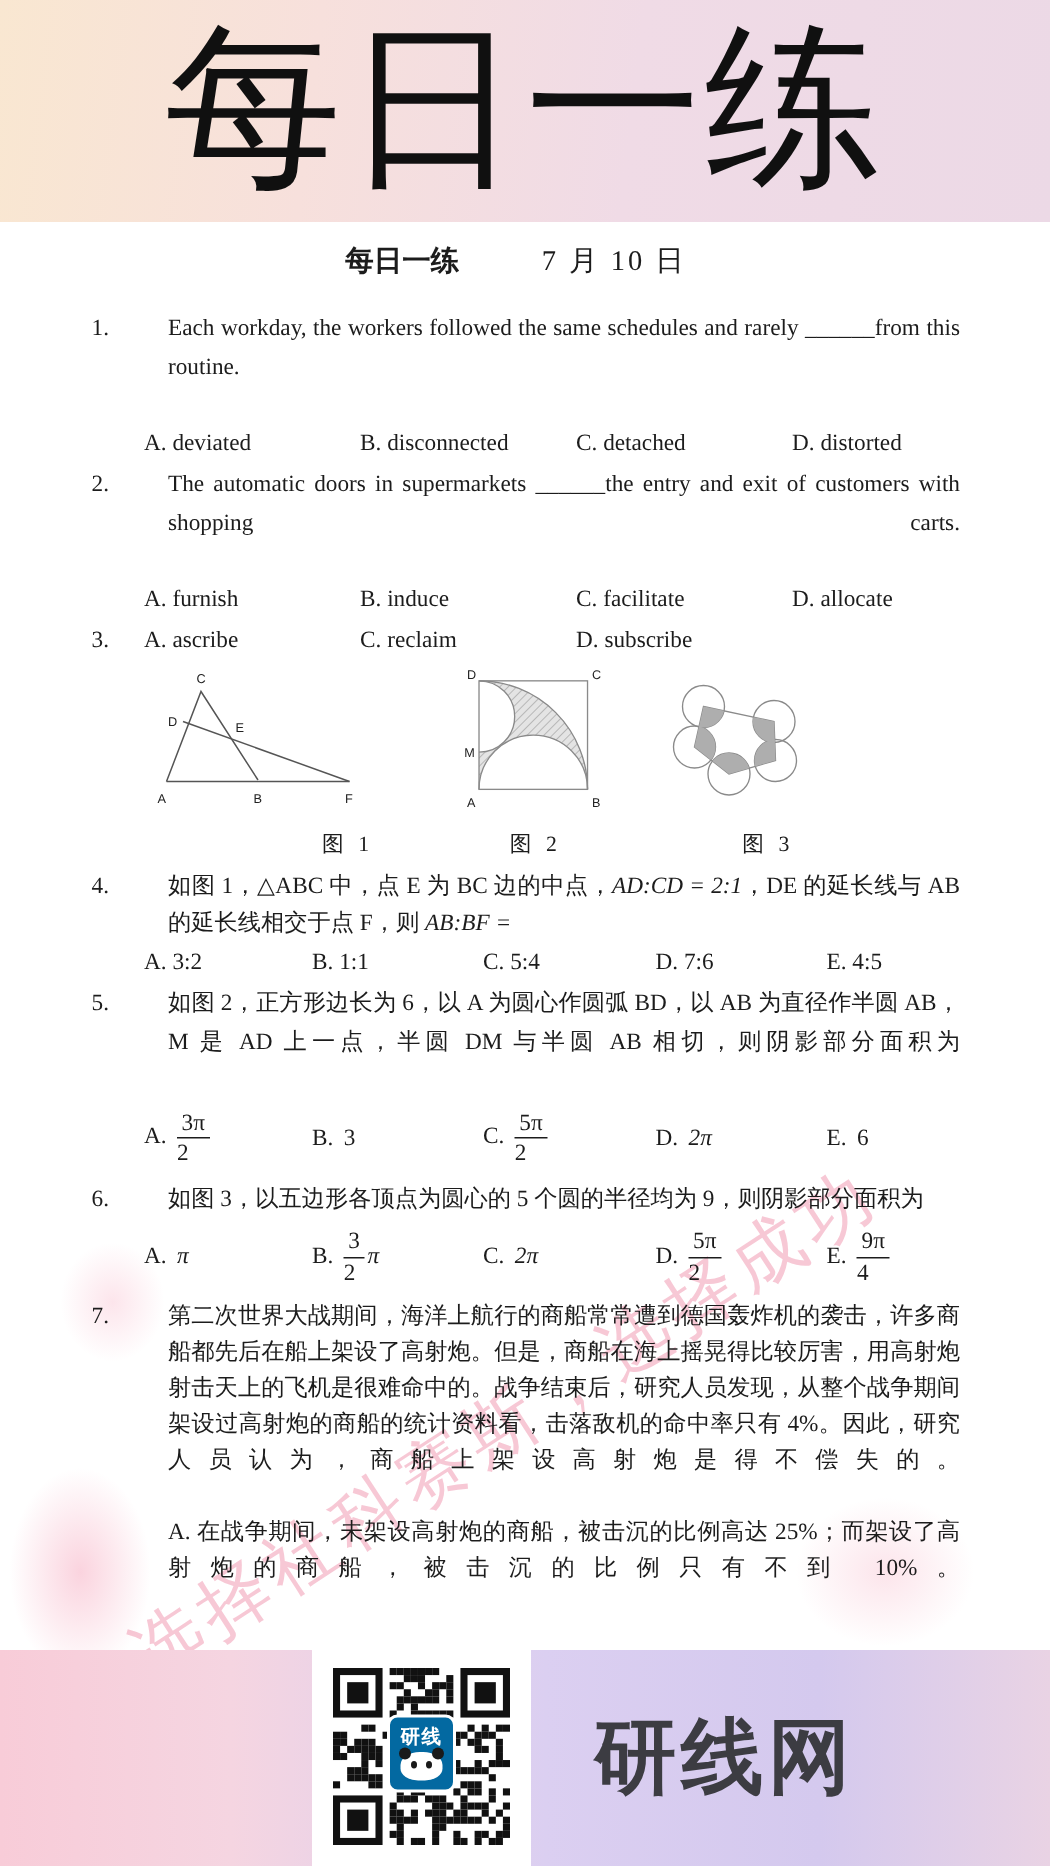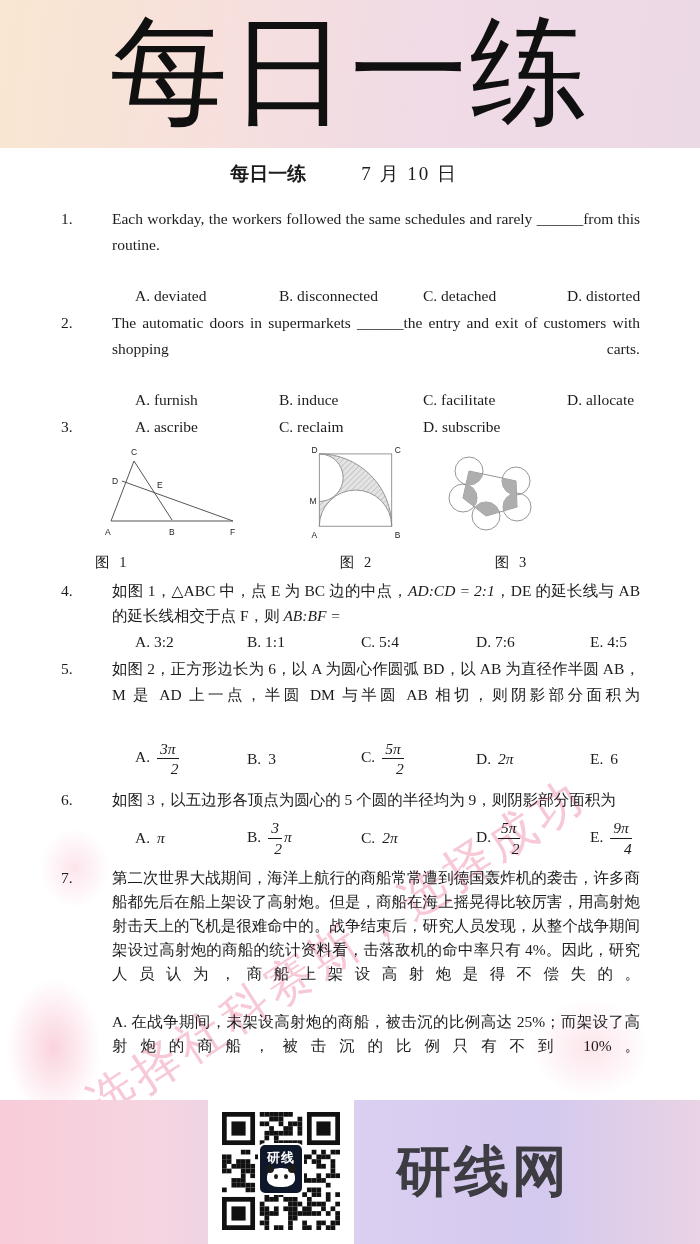--- a/index.html
+++ b/index.html
@@ -25,37 +25,37 @@
   .q{display:flex;margin-bottom:2px;}
   .qnum{flex:none;width:35px;font-size:15.5px;line-height:25.5px;padding-left:3px;}
   .qbody{flex:1;min-width:0;}
   .stem{font-size:15.5px;line-height:25.5px;text-align:justify;margin-left:16px;}
   .stem:after{content:"";display:inline-block;width:100%;}
   .stem.noj:after{display:none;}
   .opts{display:grid;font-size:15.5px;line-height:25.5px;}
   .opts4{grid-template-columns:144px 144px 144px 1fr;}
   .opts5{grid-template-columns:112px 114px 115px 114px 1fr;}
   .frac-row{align-items:center;height:52px;}
-  .opt{white-space:nowrap;margin-left:39px;}
+  .opt{white-space:nowrap;}
   .olabel{margin-right:7px;}
   .mathit{font-style:italic;}
   .frac{display:inline-flex;flex-direction:column;vertical-align:middle;
-        text-align:right;line-height:1.12;font-style:italic;font-size:15.5px;}
+        text-align:left;line-height:1.12;font-size:15.5px;}
   .fn{border-bottom:1.2px solid #1c1c1c;padding:0 3px 1px;}
   .fd{padding-top:1px;}
   .fsuffix{font-style:italic;margin-left:2px;}
 
   
   .figrow{position:relative;height:132px;margin-bottom:4px;}
   .fig{position:absolute;top:0;display:flex;flex-direction:column;height:130px;}
   .fig1{left:37px;width:160px;}
   .fig2{left:234px;width:130px;}
   .fig3{left:384px;width:140px;}
   .figcap{margin-top:auto;font-size:14.5px;letter-spacing:3px;}
-  .figcap.c-right{padding-right:6px;}
+  .figcap.c-right{text-align:right;padding-right:6px;}
   .figcap.c-center{text-align:center;}
   svg .lbl{font-family:"Liberation Sans","DejaVu Sans",sans-serif;font-size:8.5px;fill:#222;}
   svg .ln{stroke:#555;stroke-width:1;fill:none;}
   svg .thin{stroke:#8a8a8a;stroke-width:0.9;fill:none;}
 
   
   .watermark{position:absolute;left:74px;top:934px;z-index:1;white-space:nowrap;
     font-family:"Liberation Sans","DejaVu Sans",sans-serif;
     font-size:48px;letter-spacing:5px;color:rgba(235,125,156,0.42);
     transform:rotate(-33deg);transform-origin:0 0;pointer-events:none;}
@@ -66,21 +66,21 @@
     background:radial-gradient(ellipse at center,rgba(247,185,202,.38),rgba(247,185,202,0) 70%);}
   .blob3{left:40px;top:680px;width:70px;height:80px;
     background:radial-gradient(ellipse at center,rgba(246,168,190,.30),rgba(246,168,190,0) 70%);}
 
   
   .footer{position:relative;width:700px;height:144px;
     background:linear-gradient(90deg,#f8ccd8 0%,#f5d5e1 22%,#dbcff1 52%,#d4c9ee 78%,#e9d3e4 100%);
     display:flex;align-items:center;}
   .qr-box{position:relative;margin-left:208px;width:146px;height:144px;background:#fff;flex:none;}
   .qr-box svg{position:absolute;left:14px;top:12px;}
-  .qr-logo{position:absolute;left:50px;top:43px;width:46px;height:52px;background:#0f172a;
+  .qr-logo{position:absolute;left:50px;top:43px;width:46px;height:52px;background:#0369a1;
     border-radius:7px;border:2px solid #fff;box-sizing:border-box;text-align:center;}
   .qr-logo-text{display:block;margin-top:5px;color:#fff;font-size:13px;font-weight:700;
     font-family:"Liberation Sans","DejaVu Sans",sans-serif;letter-spacing:1px;line-height:15px;}
   .panda{position:relative;width:28px;height:19px;background:#fff;margin:3px auto 0;
     border-radius:46% 46% 42% 42%;}
   .panda:before,.panda:after{content:"";position:absolute;top:-3px;width:8px;height:8px;
     background:#1a1a1a;border-radius:50%;}
   .panda:before{left:-1px;}
   .panda:after{right:-1px;}
   .panda .eyes{position:absolute;top:6px;left:7px;width:4px;height:5px;background:#1a1a1a;

